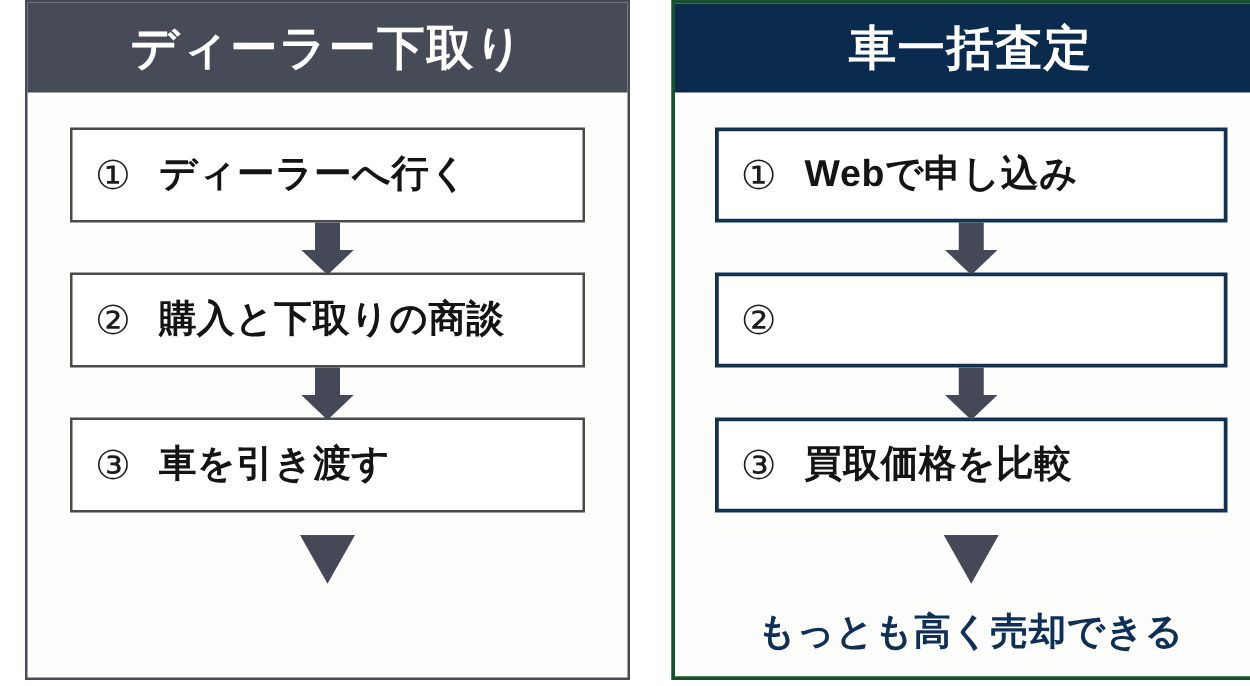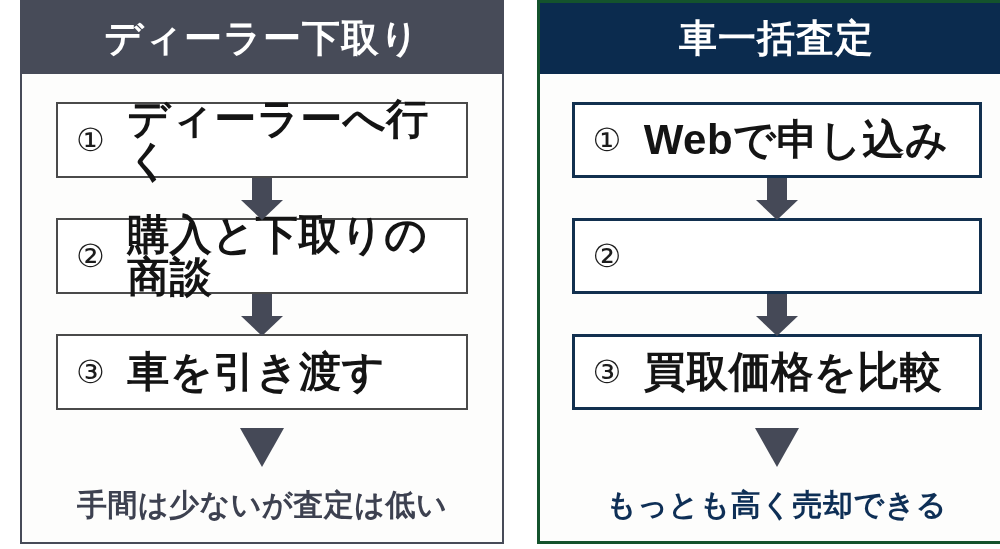--- a/index.html
+++ b/index.html
@@ -83,21 +83,21 @@
   .panel-left  .step-box { border: 2px solid #4a4a4a; }
   .panel-right .step-box { border: 3px solid #12304f; width: 410px; }
 
   .step-num {
     font-size: 32px;
     color: #1c1c1c;
     margin-right: 22px;
     line-height: 1;
   }
   .step-label {
-    font-size: 42px;
+    font-size: 30px;
     font-weight: bold;
     color: #141414;
     line-height: 1;
   }
 
   
   .connector {
     width: 412px;
     height: 40px;
     display: flex;
@@ -174,21 +174,20 @@
         <div class="head"></div>
       </div>
 
       <div class="step-box">
         <span class="step-num">③</span>
         <span class="step-label">車を引き渡す</span>
       </div>
 
       <div class="final-arrow"></div>
 
-      <div class="conclusion">手間は少ないが査定は低い</div>
     </div>
   </div>
 
   <div class="panel panel-right">
     <div class="panel-header">車一括査定</div>
     <div class="panel-body">
 
       <div class="step-box">
         <span class="step-num">①</span>
         <span class="step-label">Webで申し込み</span>

